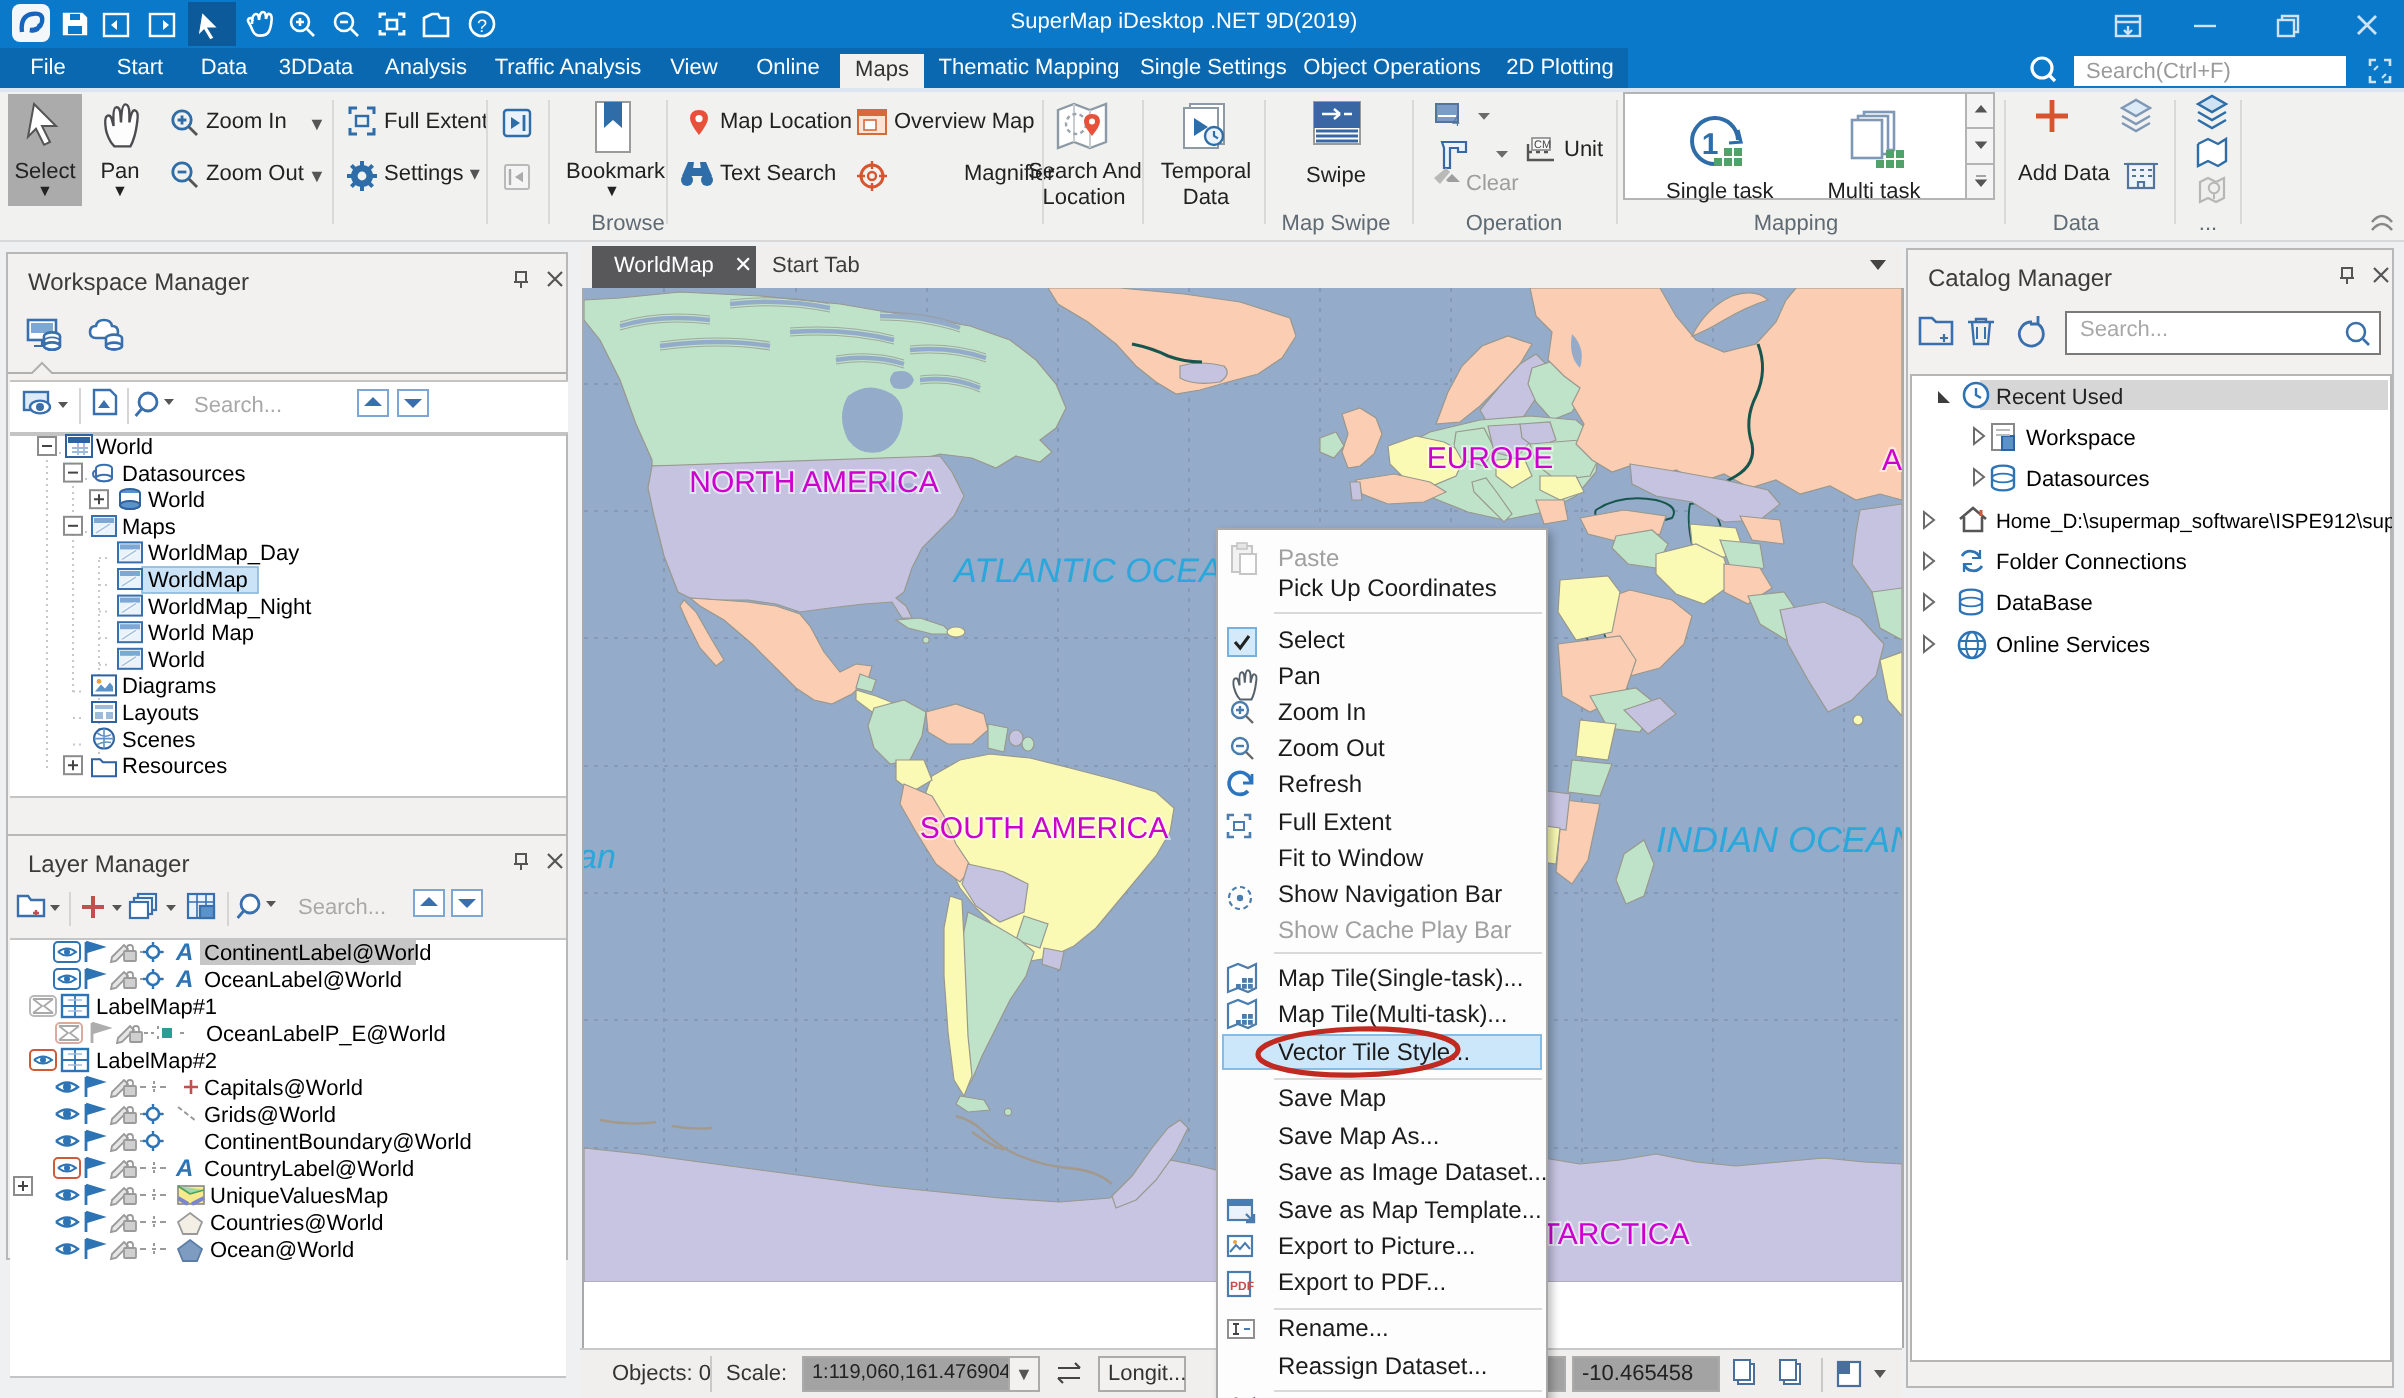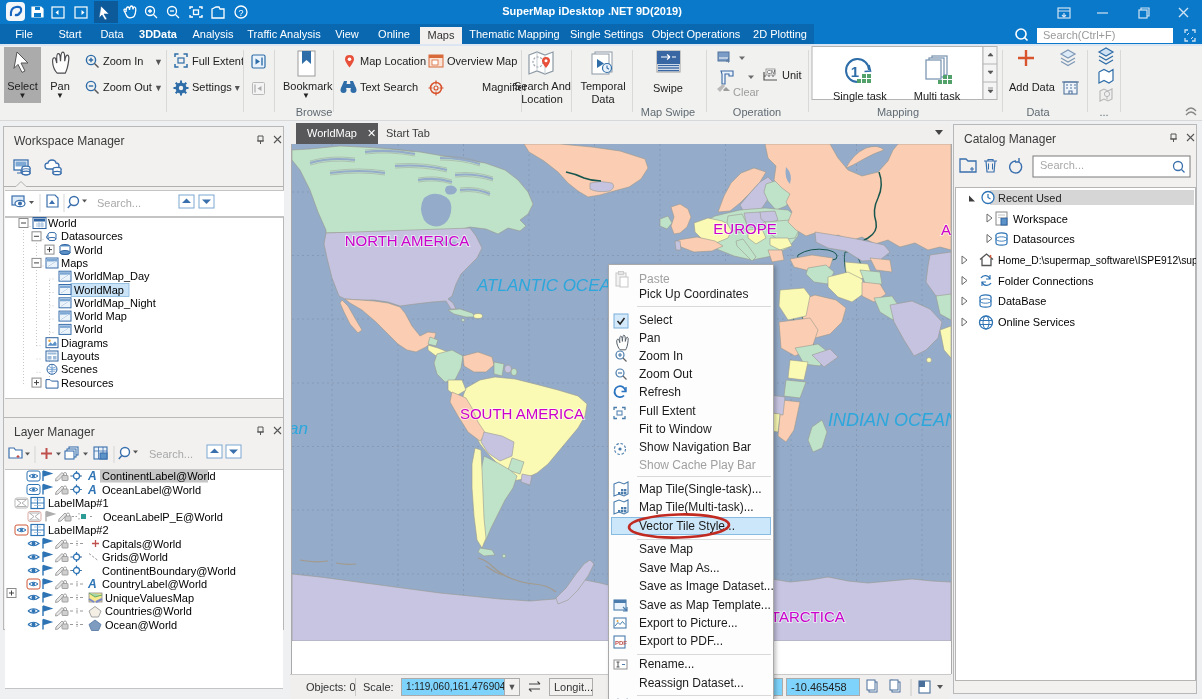--- a/index.html
+++ b/index.html
@@ -5,21 +5,21 @@
 * { margin:0; padding:0; box-sizing:border-box; }
 html,body { width:1202px; height:699px; overflow:hidden; }
 body { font-family:"Liberation Sans", sans-serif; position:relative; background:#eef0f1; }
 .abs { position:absolute; }
 
 #titlebar { left:0; top:0; width:1202px; height:24px; background:#0b79c9; }
 #tabband { left:0; top:24px; width:1202px; height:20px; background:#0b79c9; }
 #tabband .dark { position:absolute; left:0; top:0; width:814px; height:20px; background:#0a68b0; }
 .tab { position:absolute; top:0; height:20px; line-height:20px; color:#fff; font-size:11px; text-align:center; white-space:nowrap; }
 .tab.active { background:#f2f1f0; color:#333; top:3px; height:17px; line-height:17px; }
-#title-text { width:100%; text-align:center; color:#fff; font-size:11px; line-height:23px; padding-right:18px;font-weight:bold; }
+#title-text { width:100%; text-align:center; color:#fff; font-size:11px; line-height:23px; padding-right:18px; }
 
 #ribbon { left:0; top:44px; width:1202px; height:77px; background:#f1f1f0; border-bottom:1px solid #d8d8d8; }
 #ribbon .topline { position:absolute; left:0; top:0; width:100%; height:2px; background:#dbe6f2; }
 .rsep { position:absolute; top:6px; width:1px; height:62px; background:#d9d9d9; }
 .glabel { position:absolute; top:62px; font-size:11px; color:#5f6a72; text-align:center; transform:translateX(-50%); white-space:nowrap; }
 .rtext { position:absolute; font-size:11px; color:#222; white-space:nowrap; }
 .rsmall { position:absolute; font-size:11px; color:#222; white-space:nowrap; text-align:center; line-height:1.15; }
 
 .panel { position:absolute; background:#f2f1f0; border:1px solid #b8b8b8; }
 .ptitle { position:absolute; left:10px; top:7px; font-size:12px; color:#3b3b3b; }
@@ -29,21 +29,21 @@
 #wmtab { position:absolute; left:6px; top:0px; width:82px; height:21px; background:#58585a; color:#fff; font-size:11px; line-height:21px; }
 #sttab { position:absolute; left:96px; top:0; height:21px; color:#3c3c3c; font-size:11px; line-height:21px; }
 
 #cmenu { left:608px; top:264px; width:166px; height:571px; background:#fdfdfd; border:1px solid #a9a9a9; box-shadow:2px 2px 4px rgba(0,0,0,0.25); }
 .mi { position:absolute; left:30px; font-size:12px; color:#1b1b1b; white-space:nowrap; }
 .mi.gray { color:#a0a0a0; }
 .msep { position:absolute; left:28px; width:134px; height:1px; background:#d9d9d9; }
 
 #statusbar { left:290px; top:674px; width:661px; height:25px; background:#f0efee; border-top:1px solid #c9c9c9; }
 .sbtext { position:absolute; font-size:11px; color:#333; top:6px; }
-.sbbox { position:absolute; top:3px; height:18px; background:#7dd3fc; border:1px solid #ababab; font-size:11px; color:#222; line-height:16px; padding-left:4px; }
+.sbbox { position:absolute; top:3px; height:18px; background:#a3a3a3; border:1px solid #ababab; font-size:11px; color:#222; line-height:16px; padding-left:4px; }
 </style>
 </head>
 <body>
 <div id="titlebar" class="abs">
     <div id="title-text">SuperMap iDesktop .NET 9D(2019)</div>
 <svg class="abs" style="left:0;top:0;" width="1202" height="24">
   <rect x="94" y="1" width="24" height="22" fill="#0d5a9b"></rect>
   <rect x="6" y="2" width="19" height="19" rx="4" fill="#f4f7fa"></rect>
   <path d="M11 16 Q10 8 16 7 Q22 6 21 11 Q20 15 15 15 Q19 16 20 12" stroke="#1565c0" stroke-width="2.2" fill="none"></path>
   <g stroke="#fff" fill="none" stroke-width="1.2">
@@ -78,21 +78,21 @@
         <path d="M1141 10 v-2 h8 v8 h-2"></path>
     <path d="M1179 8 l9 9 M1188 8 l-9 9" stroke-width="1.4"></path>
   </g>
 </svg>
 </div>
 <div id="tabband" class="abs">
   <div class="dark"></div>
   <div class="tab" style="left:8px;width:32px;">File</div>
   <div class="tab" style="left:52px;width:36px;">Start</div>
   <div class="tab" style="left:94px;width:36px;">Data</div>
-  <div class="tab" style="left:134px;width:48px;font-weight:bold;">3DData</div>
+  <div class="tab" style="left:134px;width:48px;">3DData</div>
   <div class="tab" style="left:188px;width:50px;">Analysis</div>
   <div class="tab" style="left:246px;width:76px;">Traffic Analysis</div>
   <div class="tab" style="left:330px;width:34px;">View</div>
   <div class="tab" style="left:372px;width:44px;">Online</div>
   <div class="tab active" style="left:420px;width:42px;">Maps</div>
   <div class="tab" style="left:466px;width:97px;">Thematic Mapping</div>
   <div class="tab" style="left:570px;width:70px;">Single Settings</div>
   <div class="tab" style="left:650px;width:92px;">Object Operations</div>
   <div class="tab" style="left:748px;width:64px;">2D Plotting</div>
   <svg class="abs" style="left:1014px;top:2px;" width="188" height="18">

